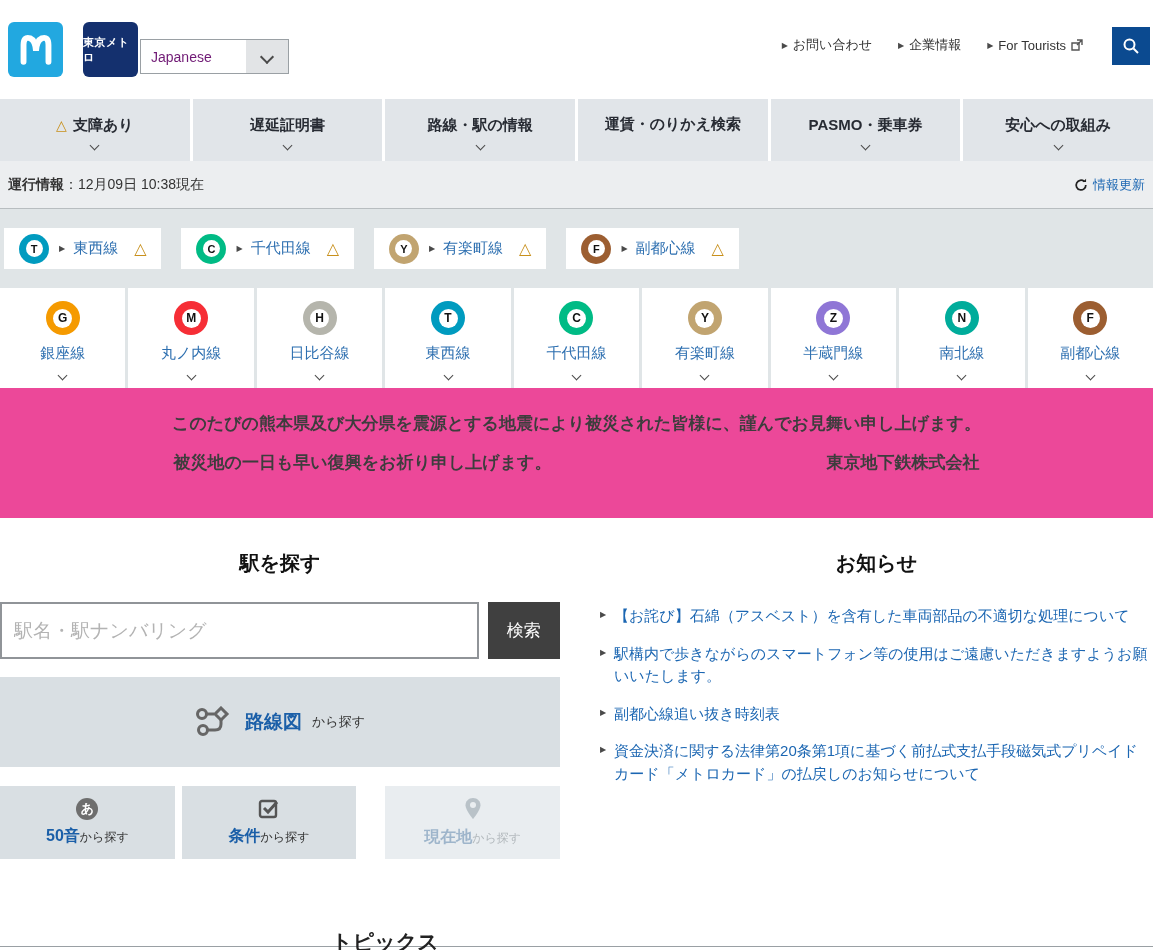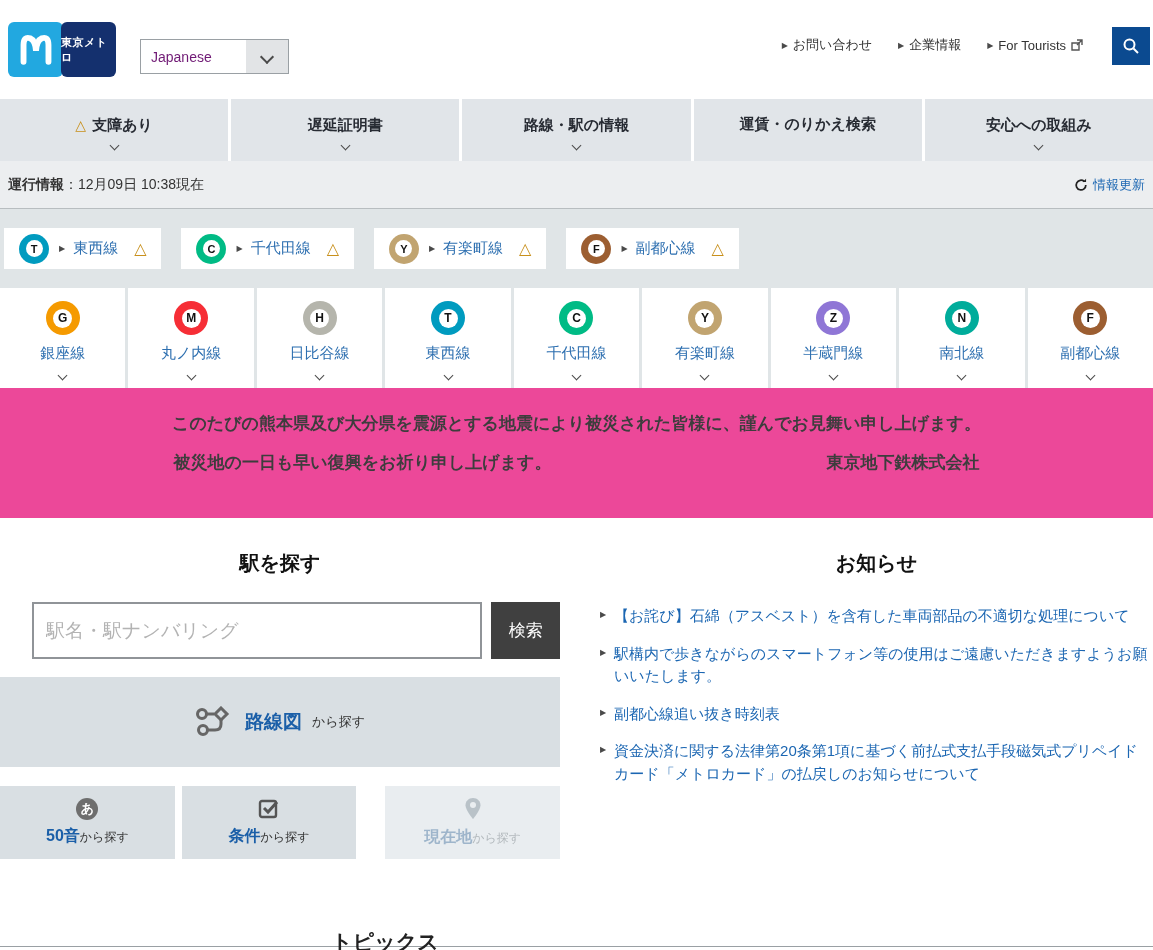--- a/index.html
+++ b/index.html
@@ -3,21 +3,21 @@
 <meta charset="utf-8">
 <style>
   html,body{margin:0;padding:0;}
   body{
     width:1153px;height:950px;overflow:hidden;position:relative;background:#fff;
     font-family:"Liberation Sans","DejaVu Sans",sans-serif;color:#222;
   }
   
   .header{position:relative;height:99px;background:#fff;}
   .logo-cyan{position:absolute;left:8px;top:22px;width:55px;height:55px;background:#22A8E0;border-radius:6px;display:flex;align-items:center;justify-content:center;}
-  .logo-navy{position:absolute;left:61px;top:22px;width:55px;height:55px;background:#14306E;border-radius:6px;display:flex;align-items:center;justify-content:center;color:#fff;font-weight:bold;font-size:11px;letter-spacing:.5px;}
+  .logo-navy{position:absolute;left:83px;top:22px;width:55px;height:55px;background:#14306E;border-radius:6px;display:flex;align-items:center;justify-content:center;color:#fff;font-weight:bold;font-size:11px;letter-spacing:.5px;}
   .lang-select{position:absolute;left:140px;top:39px;width:147px;height:33px;border:1px solid #9aa0a4;background:#fff;display:flex;align-items:stretch;cursor:pointer;}
   .lang-select .lang-val{flex:1;display:flex;align-items:center;padding-left:10px;font-size:14px;color:#701a75;}
   .lang-select .lang-arrow{width:42px;background:#e2e4e6;display:flex;align-items:center;justify-content:center;}
   .util-links{position:absolute;right:70px;top:36px;display:flex;gap:26px;align-items:center;font-size:13px;color:#333;}
   .util-link{display:flex;align-items:center;gap:5px;cursor:pointer;}
   .tri-right{font-size:8px;color:#4a4a4a;}
   .hdr-search{position:absolute;right:3px;top:27px;width:38px;height:38px;background:#0B4A90;border:none;display:flex;align-items:center;justify-content:center;cursor:pointer;}
   
   .nav{height:62px;display:flex;gap:3px;background:#fff;}
   .nav-item{flex:1;background:#E1E5E9;display:flex;flex-direction:column;align-items:center;justify-content:center;cursor:pointer;padding-top:4px;}
@@ -51,21 +51,21 @@
   .line-card .chev{margin-top:9px;width:6px;height:6px;border-width:1.5px;}
   
   .condolence{height:130px;background:#ec4899;font-family:"Liberation Serif","DejaVu Serif",serif;color:#3d3d3d;font-weight:bold;}
   .cond-line1{text-align:center;padding-top:24px;font-size:17px;}
   .cond-line2{width:806px;margin:16px auto 0;display:flex;justify-content:space-between;font-size:17px;}
   
   .main{display:flex;}
   .col-left{width:560px;flex:none;}
   .col-right{margin-left:40px;width:553px;flex:none;}
   .sec-title{font-size:20px;font-weight:bold;color:#111;text-align:center;margin-top:32px;}
-  .search-row{display:flex;margin-top:25px;margin-left:32px;}
+  .search-row{display:flex;margin-top:25px;}
   .search-input{width:462px;height:53px;border:2px solid #909498;font-size:19px;color:#333;padding:0 12px;outline:none;box-sizing:content-box;}
   .search-input::placeholder{color:#b3b3b3;}
   .search-btn{width:74px;height:57px;background:#404040;color:#fff;border:none;font-size:17px;margin-left:9px;cursor:pointer;}
   .map-panel{margin-top:18px;height:90px;background:#D9DFE3;display:flex;align-items:center;justify-content:center;gap:10px;cursor:pointer;}
   .map-bold{font-size:19px;font-weight:bold;color:#1B5FA8;}
   .map-rest{font-size:13px;color:#333;}
   .find-row{margin-top:19px;display:flex;gap:7px;}
   .find-btn{flex:1;height:73px;background:#D9DFE3;display:flex;flex-direction:column;align-items:center;justify-content:center;gap:6px;cursor:pointer;}
   .find-btn.disabled{background:#E9EDF0;cursor:default;margin-left:22px;}
   .find-bold{font-size:16px;font-weight:bold;color:#1B5FA8;}
@@ -145,20 +145,26 @@
     <span class="nav-label">
         <span>路線・駅の情報</span>
       </span>
     <span class="chev chev-sm"></span>
   </div>
   <div class="nav-item">
     <span class="nav-label">
         <span>運賃・のりかえ検索</span>
       </span>
     <span class="chev chev-ph"></span>
+  </div>
+  <div class="nav-item">
+    <span class="nav-label">
+        <span>PASMO・乗車券</span>
+      </span>
+    <span class="chev chev-sm"></span>
   </div>
   <div class="nav-item">
     <span class="nav-label">
         <span>安心への取組み</span>
       </span>
     <span class="chev chev-sm"></span>
   </div>
 </div>
 
 <div class="statusbar">

